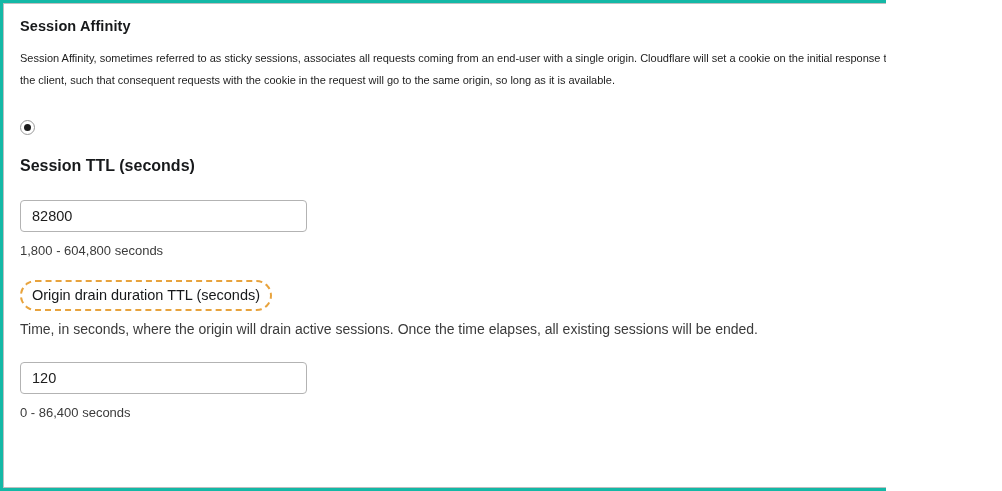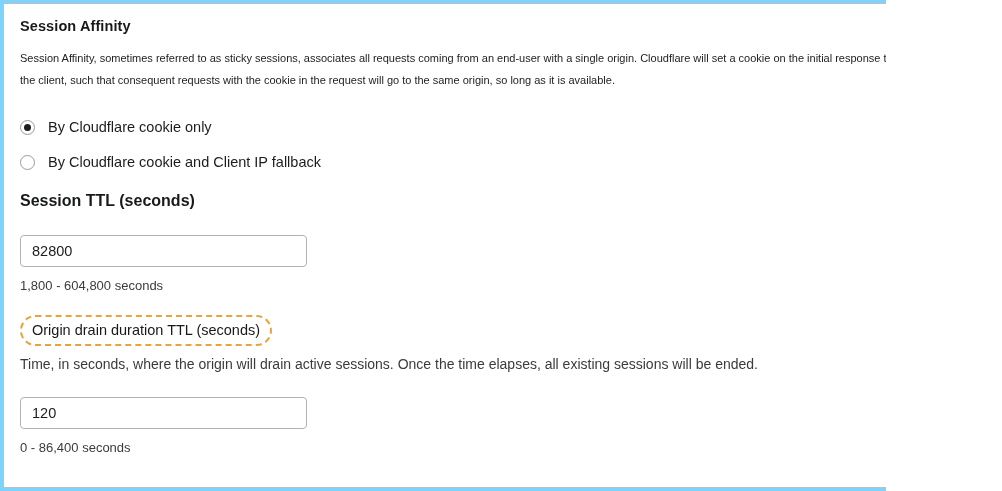--- a/index.html
+++ b/index.html
@@ -9,21 +9,21 @@
   }
   body {
     font-family: "Liberation Sans", sans-serif;
     color: #1d1d1d;
   }
   .screen {
     position: relative;
     width: 886px;
     height: 491px;
     box-sizing: border-box;
-    background: #7dd3fc;
+    background: #14b8a6;
     overflow: hidden;
   }
   .panel {
     position: absolute;
     left: 3px;
     top: 3px;
     width: 996px;
     height: 485px;
     box-sizing: border-box;
     border: 1px solid #bfbfbf;
@@ -153,25 +153,20 @@
   <div class="panel">
     <div class="inner">
 
       <div class="section-title">Session Affinity</div>
 
       <p class="description">Session Affinity, sometimes referred to as sticky sessions, associates all requests coming from an end-user with a single origin. Cloudflare will set a cookie on the initial response to the client, such that consequent requests with the cookie in the request will go to the same origin, so long as it is available.</p>
 
       <div class="radio-group">
         <div class="radio-row">
           <span class="radio checked"></span>
-          <span class="radio-label">By Cloudflare cookie only</span>
-        </div>
-        <div class="radio-row">
-          <span class="radio"></span>
-          <span class="radio-label">By Cloudflare cookie and Client IP fallback</span>
         </div>
       </div>
 
       <div class="field-label">Session TTL (seconds)</div>
       <input class="text-input" type="text" value="82800" style="">
       <div class="field-range">1,800 - 604,800 seconds</div>
 
       <div class="highlighted-label">Origin drain duration TTL (seconds)</div>
       <div class="field-help">Time, in seconds, where the origin will drain active sessions. Once the time elapses, all existing sessions will be ended.</div>
       <input class="text-input" type="text" value="120" style="">

